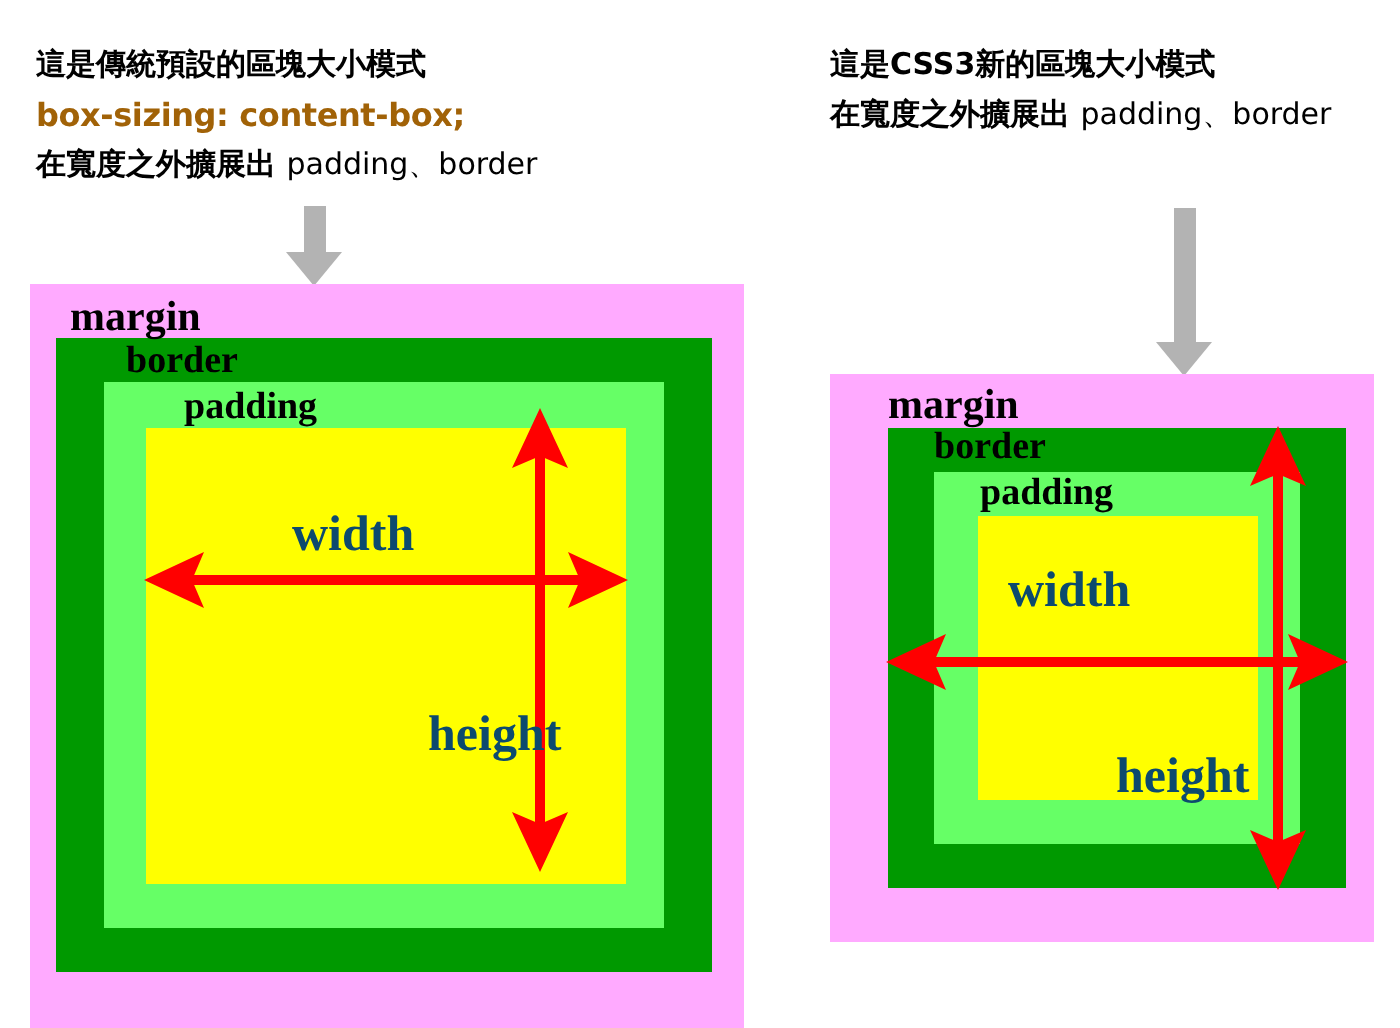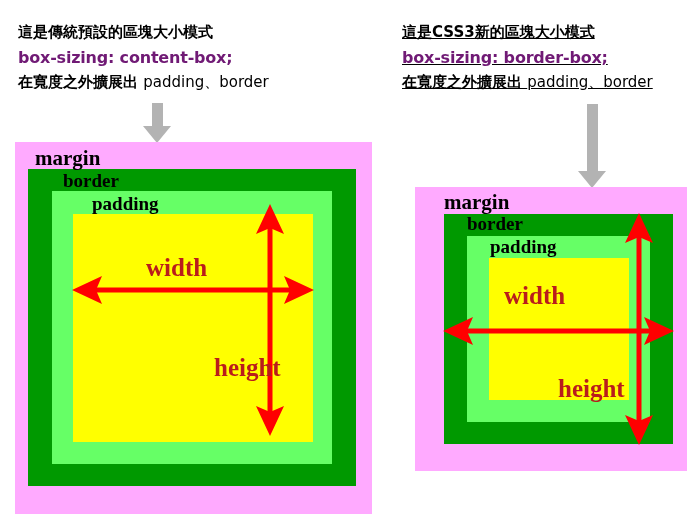--- a/index.html
+++ b/index.html
@@ -29,29 +29,29 @@
   .caption {
     position: absolute;
     font-size: 15px;
     line-height: 25px;
     color: #000000;
     white-space: nowrap;
   }
   .caption .line1 { font-weight: bold; }
   .caption .line2 {
     font-weight: bold;
-    color: #701a75;
+    color: #a16207;
     font-size: 16px;
     letter-spacing: -0.2px;
   }
   .caption .line3 { font-weight: bold; }
   .caption .line3 .thin { font-weight: normal; }
 
   #caption-left  { left: 18px;  top: 20px; }
-  #caption-right { left: 402px; top: 20px; text-decoration: underline; }
+  #caption-right { left: 415px; top: 20px; }
 
   
   .grey-arrow { position: absolute; }
   .grey-arrow .stem {
     position: absolute;
     left: 9px;
     top: 0;
     width: 11px;
     background: #b3b3b3;
   }
@@ -86,21 +86,21 @@
     white-space: nowrap;
     z-index: 6;
   }
 
   
   .measure { position: absolute; z-index: 8; }
   .measure svg { display: block; overflow: visible; }
   .measure-label {
     position: absolute;
     font-weight: bold;
-    color: #b91c1c;
+    color: #0c4a6e;
     white-space: nowrap;
     z-index: 9;
   }
 
   
   #diagram-left { left: 15px; top: 142px; width: 357px; height: 372px; }
   #diagram-left .layer-margin  { left: 0;   top: 0;   width: 357px; height: 372px; }
   #diagram-left .layer-border  { left: 13px; top: 27px; width: 328px; height: 317px; }
   #diagram-left .layer-padding { left: 37px; top: 49px; width: 280px; height: 273px; }
   #diagram-left .layer-content { left: 58px; top: 72px; width: 240px; height: 228px; }
@@ -132,21 +132,20 @@
 <div class="stage">
 
   <div class="caption" id="caption-left">
     <div class="line1">這是傳統預設的區塊大小模式</div>
     <div class="line2">box-sizing: content-box;</div>
     <div class="line3"><span>在寬度之外擴展出</span> <span class="thin">padding、border</span></div>
   </div>
 
   <div class="caption" id="caption-right">
     <div class="line1">這是CSS3新的區塊大小模式</div>
-    <div class="line2">box-sizing: border-box;</div>
     <div class="line3"><span>在寬度之外擴展出</span> <span class="thin">padding、border</span></div>
   </div>
 
   <div class="grey-arrow" id="grey-arrow-left">
     <div class="stem"></div>
     <div class="head"></div>
   </div>
   <div class="grey-arrow" id="grey-arrow-right">
     <div class="stem"></div>
     <div class="head"></div>

